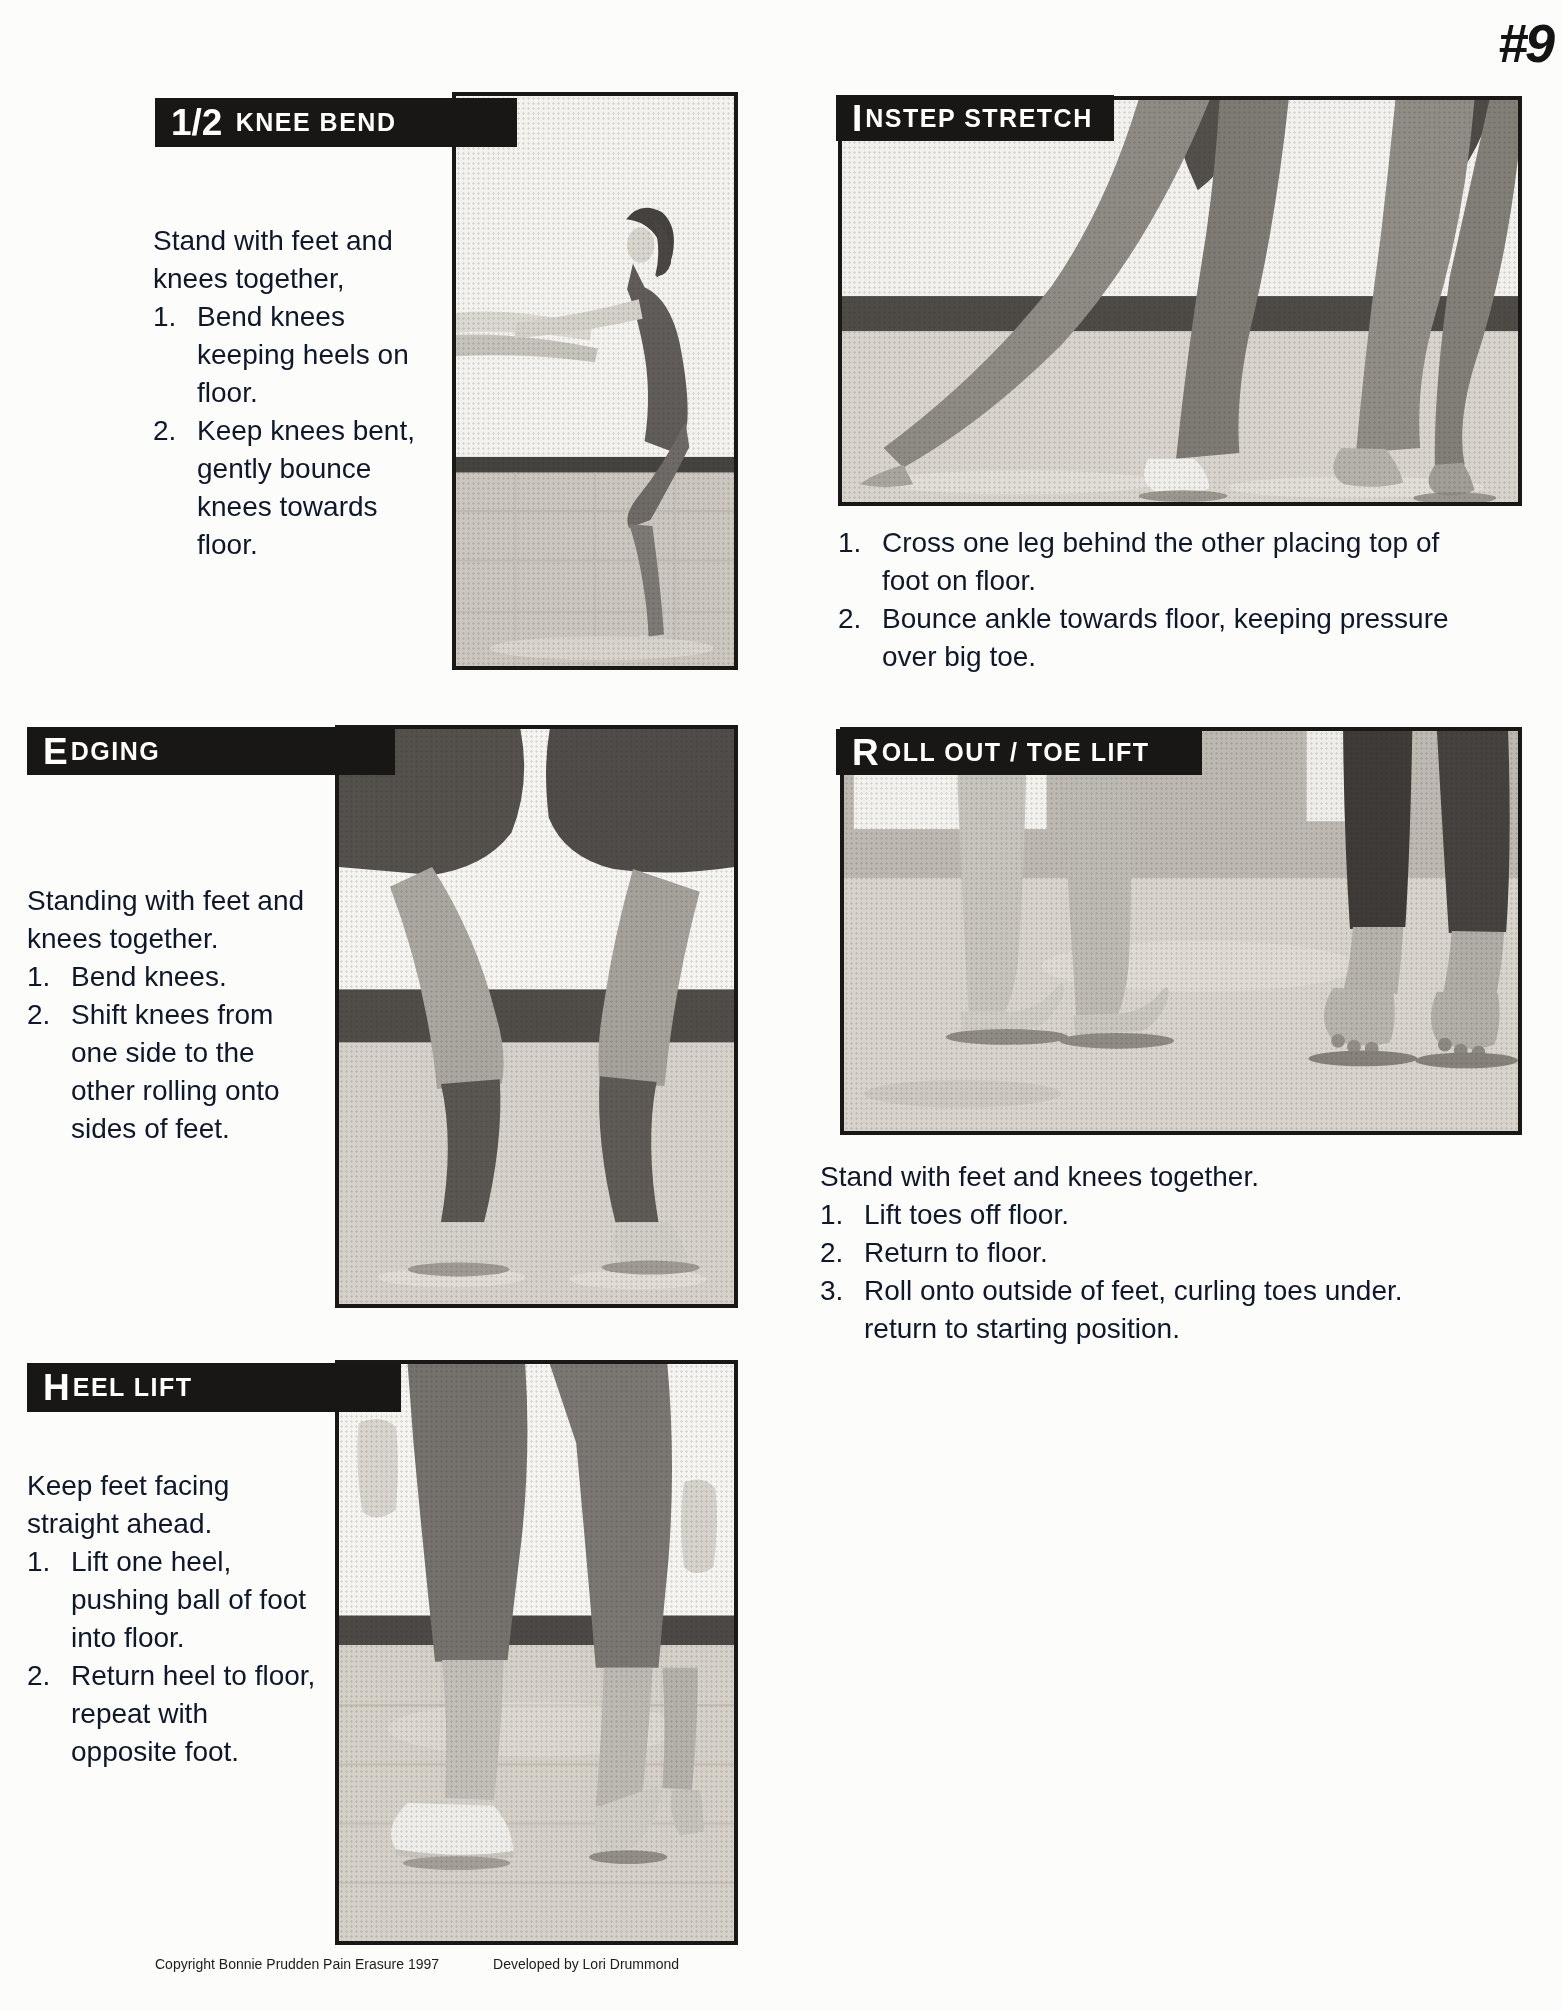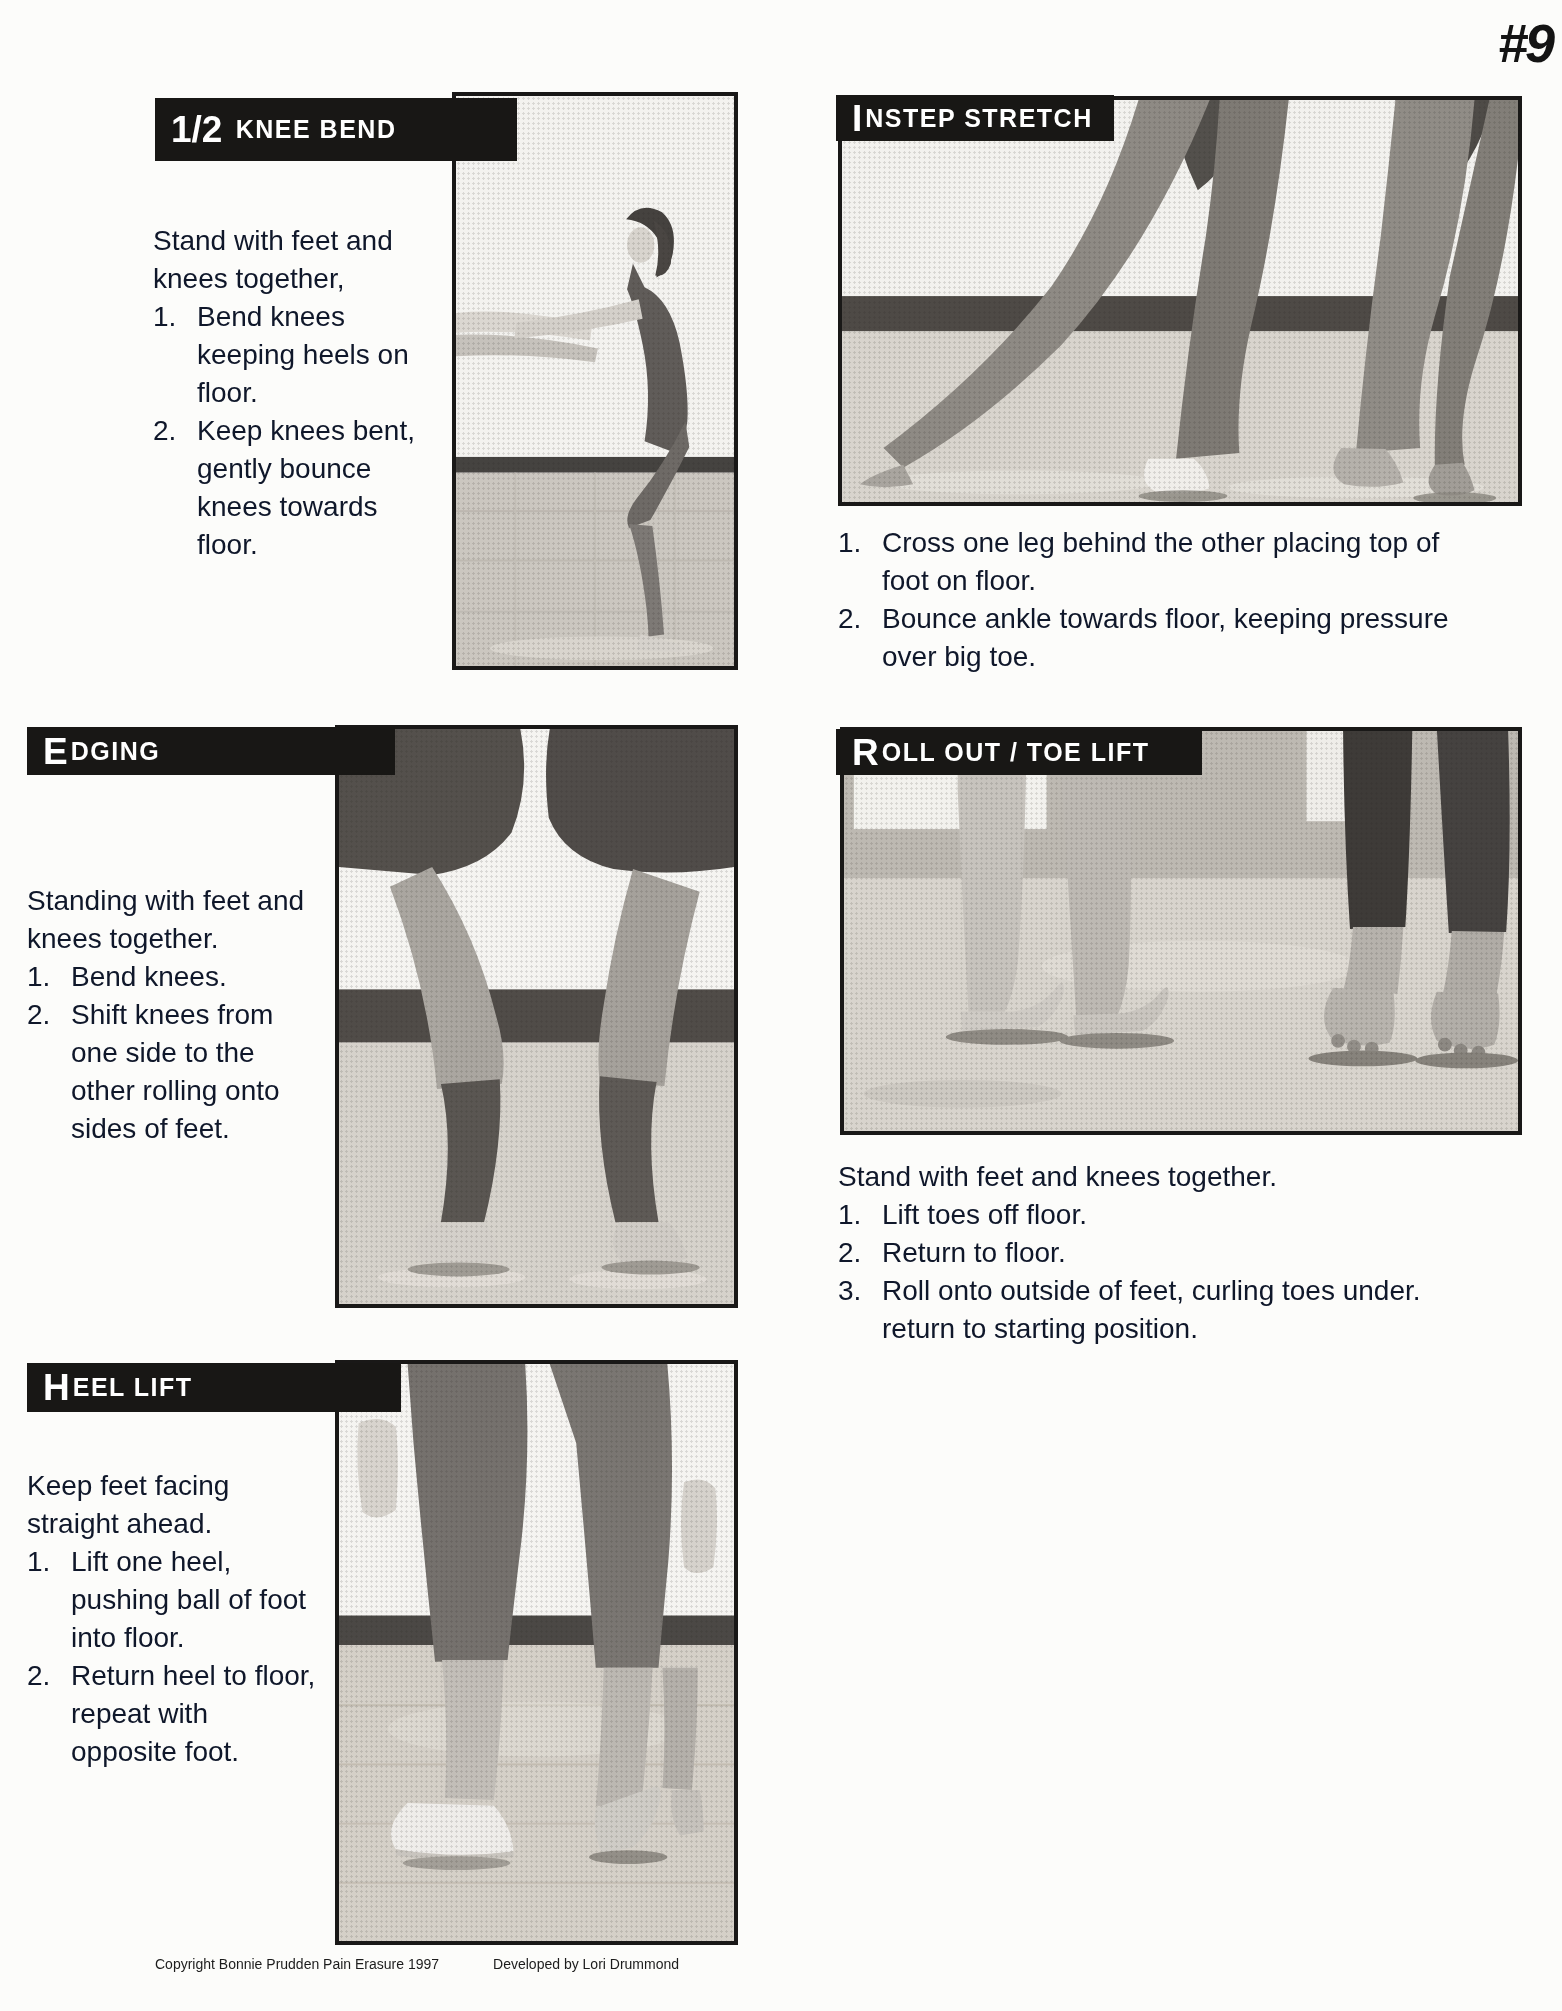--- a/index.html
+++ b/index.html
@@ -39,21 +39,21 @@
     font-size:14px;color:#1c1c1c;z-index:3;
   }
 </style>
 </head>
 <body>
 
 <div class="page">
 
   <div class="pageno">#9</div>
 
-  <div class="hdr" style="left:155px;top:98px;width:362px;height:63px;text-align:center;">
+  <div class="hdr" style="left:155px;top:98px;width:362px;height:49px;text-align:center;">
     <span class="lead">1/2 </span>
       <span class="rest">KNEE BEND</span>
   </div>
 
   <div class="photo" style="left:452px;top:92px;width:286px;height:578px;" aria-label="Side view of a woman in a leotard doing a half knee bend on a wood floor, arms stretched forward, held by a partner's arms entering from the left">
     <svg viewBox="0 0 286 578" preserveAspectRatio="none">
       <rect width="286" height="578" fill="#f3f2ef"></rect>
       <rect y="366" width="286" height="16" fill="#454340"></rect>
       <rect y="382" width="286" height="196" fill="#cbc7c0"></rect>
       <rect y="420" width="286" height="2" fill="#b8b3ab" opacity="0.8"></rect>
@@ -208,21 +208,21 @@
       <circle cx="534" cy="324" r="7" fill="#938f89"></circle>
       <circle cx="608" cy="320" r="7" fill="#8d8983"></circle>
       <circle cx="624" cy="326" r="7" fill="#8d8983"></circle>
       <circle cx="642" cy="328" r="7" fill="#8d8983"></circle>
       <ellipse cx="525" cy="334" rx="55" ry="8" fill="#87837c"></ellipse>
       <ellipse cx="630" cy="336" rx="52" ry="8" fill="#87837c"></ellipse>
     </svg>
     <div class="ht"></div>
   </div>
 
-  <div class="copy" style="left:838px;top:1158px;width:660px;">
+  <div class="copy" style="left:820px;top:1158px;width:660px;">
     <div class="intro">Stand with feet and knees together.</div>
     <div class="step">
       <span class="num">1.</span>
       <span class="txt">Lift toes off floor.</span>
     </div>
     <div class="step">
       <span class="num">2.</span>
       <span class="txt">Return to floor.</span>
     </div>
     <div class="step">

